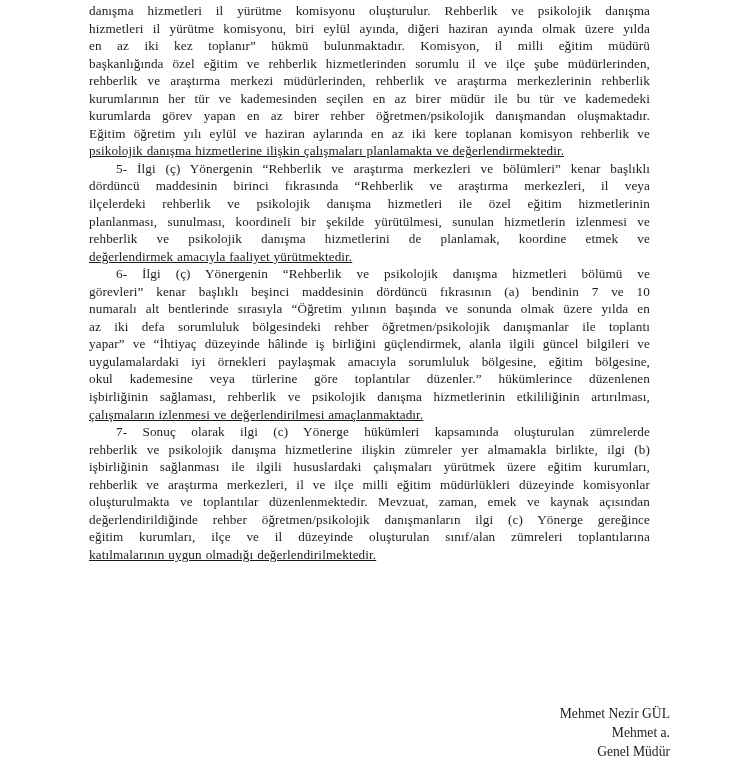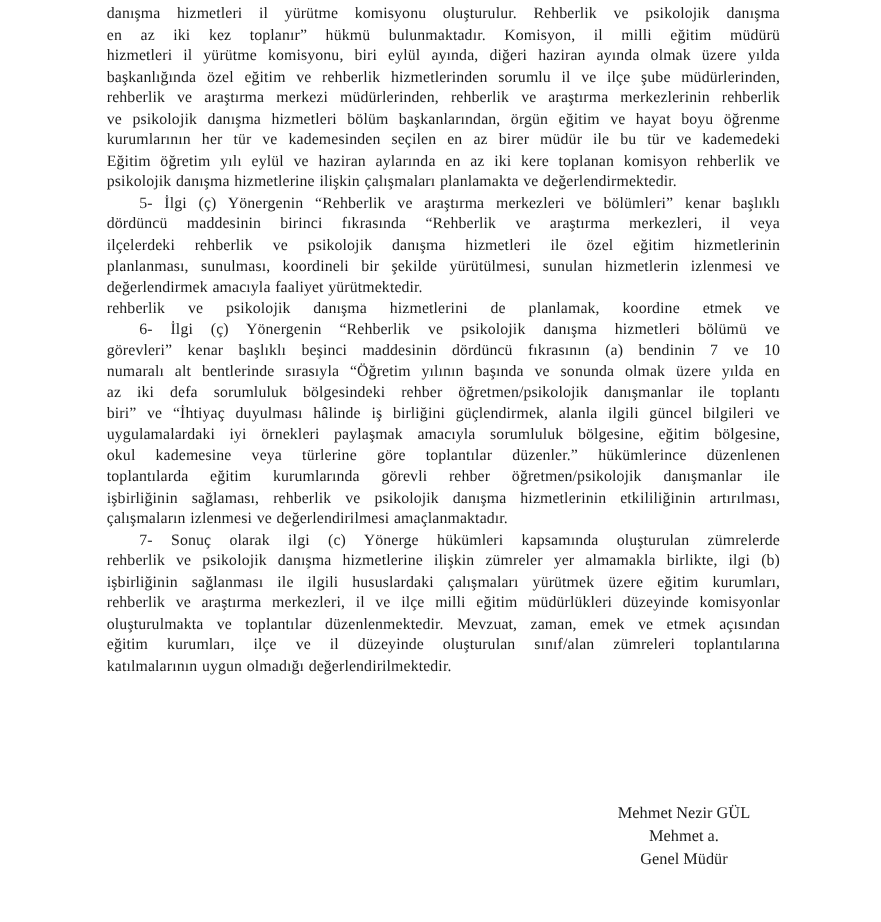--- a/index.html
+++ b/index.html
@@ -30,70 +30,71 @@
     overflow: hidden;
     text-align: justify;
     text-align-last: justify;
     letter-spacing: 0.1px;
     word-spacing: 0.5px;
     white-space: nowrap;
   }
   .line.last {
     text-align-last: left;
     white-space: normal;
+    text-decoration: underline;
   }
   .line.indent {
     text-indent: 27px;
   }
   .signature {
     position: absolute;
     left: 470px;
-    top: 668px;
+    top: 704px;
     width: 200px;
-    text-align: center;
+    text-align: right;
     font-size: 13.6px;
     line-height: 19px;
     filter: blur(0.3px);
   }
 </style>
 </head>
 <body>
 
 <div class="page">
   <div class="body-text" id="body-text">
       <div class="line">danışma hizmetleri il yürütme komisyonu oluşturulur. Rehberlik ve psikolojik danışma</div>
+      <div class="line">hizmetleri il yürütme komisyonu, biri eylül ayında, diğeri haziran ayında olmak üzere yılda</div>
       <div class="line">en az iki kez toplanır” hükmü bulunmaktadır. Komisyon, il milli eğitim müdürü</div>
-      <div class="line">hizmetleri il yürütme komisyonu, biri eylül ayında, diğeri haziran ayında olmak üzere yılda</div>
       <div class="line">başkanlığında özel eğitim ve rehberlik hizmetlerinden sorumlu il ve ilçe şube müdürlerinden,</div>
       <div class="line">rehberlik ve araştırma merkezi müdürlerinden, rehberlik ve araştırma merkezlerinin rehberlik</div>
-      <div class="line">ve psikolojik danışma hizmetleri bölüm başkanlarından, örgün eğitim ve hayat boyu öğrenme</div>
       <div class="line">kurumlarının her tür ve kademesinden seçilen en az birer müdür ile bu tür ve kademedeki</div>
+      <div class="line">kurumlarda görev yapan en az birer rehber öğretmen/psikolojik danışmandan oluşmaktadır.</div>
       <div class="line">Eğitim öğretim yılı eylül ve haziran aylarında en az iki kere toplanan komisyon rehberlik ve</div>
       <div class="line last">psikolojik danışma hizmetlerine ilişkin çalışmaları planlamakta ve değerlendirmektedir.</div>
       <div class="line indent">5- İlgi (ç) Yönergenin “Rehberlik ve araştırma merkezleri ve bölümleri” kenar başlıklı</div>
       <div class="line">dördüncü maddesinin birinci fıkrasında “Rehberlik ve araştırma merkezleri, il veya</div>
       <div class="line">ilçelerdeki rehberlik ve psikolojik danışma hizmetleri ile özel eğitim hizmetlerinin</div>
       <div class="line">planlanması, sunulması, koordineli bir şekilde yürütülmesi, sunulan hizmetlerin izlenmesi ve</div>
+      <div class="line">rehberlik ve psikolojik danışma hizmetlerini de planlamak, koordine etmek ve</div>
       <div class="line last">değerlendirmek amacıyla faaliyet yürütmektedir.</div>
-      <div class="line">rehberlik ve psikolojik danışma hizmetlerini de planlamak, koordine etmek ve</div>
       <div class="line indent">6- İlgi (ç) Yönergenin “Rehberlik ve psikolojik danışma hizmetleri bölümü ve</div>
       <div class="line">görevleri” kenar başlıklı beşinci maddesinin dördüncü fıkrasının (a) bendinin 7 ve 10</div>
       <div class="line">numaralı alt bentlerinde sırasıyla “Öğretim yılının başında ve sonunda olmak üzere yılda en</div>
       <div class="line">az iki defa sorumluluk bölgesindeki rehber öğretmen/psikolojik danışmanlar ile toplantı</div>
-      <div class="line">biri” ve “İhtiyaç duyulması hâlinde iş birliğini güçlendirmek, alanla ilgili güncel bilgileri ve</div>
+      <div class="line">yapar” ve “İhtiyaç düzeyinde hâlinde iş birliğini güçlendirmek, alanla ilgili güncel bilgileri ve</div>
       <div class="line">uygulamalardaki iyi örnekleri paylaşmak amacıyla sorumluluk bölgesine, eğitim bölgesine,</div>
       <div class="line">okul kademesine veya türlerine göre toplantılar düzenler.” hükümlerince düzenlenen</div>
-      <div class="line">toplantılarda eğitim kurumlarında görevli rehber öğretmen/psikolojik danışmanlar ile</div>
       <div class="line">işbirliğinin sağlaması,  rehberlik ve psikolojik danışma hizmetlerinin etkililiğinin artırılması,</div>
       <div class="line last">çalışmaların izlenmesi ve değerlendirilmesi amaçlanmaktadır.</div>
       <div class="line indent">7- Sonuç olarak ilgi (c) Yönerge hükümleri kapsamında oluşturulan zümrelerde</div>
       <div class="line">rehberlik ve psikolojik danışma hizmetlerine ilişkin zümreler yer almamakla birlikte, ilgi (b)</div>
       <div class="line">işbirliğinin sağlanması ile ilgili hususlardaki çalışmaları yürütmek üzere eğitim kurumları,</div>
       <div class="line">rehberlik ve araştırma merkezleri, il ve ilçe milli eğitim müdürlükleri düzeyinde komisyonlar</div>
-      <div class="line">oluşturulmakta ve toplantılar düzenlenmektedir. Mevzuat, zaman, emek ve etmek açısından</div>
+      <div class="line">oluşturulmakta ve toplantılar düzenlenmektedir. Mevzuat, zaman, emek ve kaynak açısından</div>
+      <div class="line">değerlendirildiğinde rehber öğretmen/psikolojik danışmanların  ilgi (c) Yönerge gereğince</div>
       <div class="line">eğitim kurumları, ilçe ve il düzeyinde oluşturulan sınıf/alan zümreleri toplantılarına</div>
       <div class="line last">katılmalarının uygun olmadığı değerlendirilmektedir.</div>
     </div>
   <div class="signature">
     <div>Mehmet Nezir GÜL</div>
     <div>Mehmet a.</div>
     <div>Genel Müdür</div>
   </div>
 </div>
 

